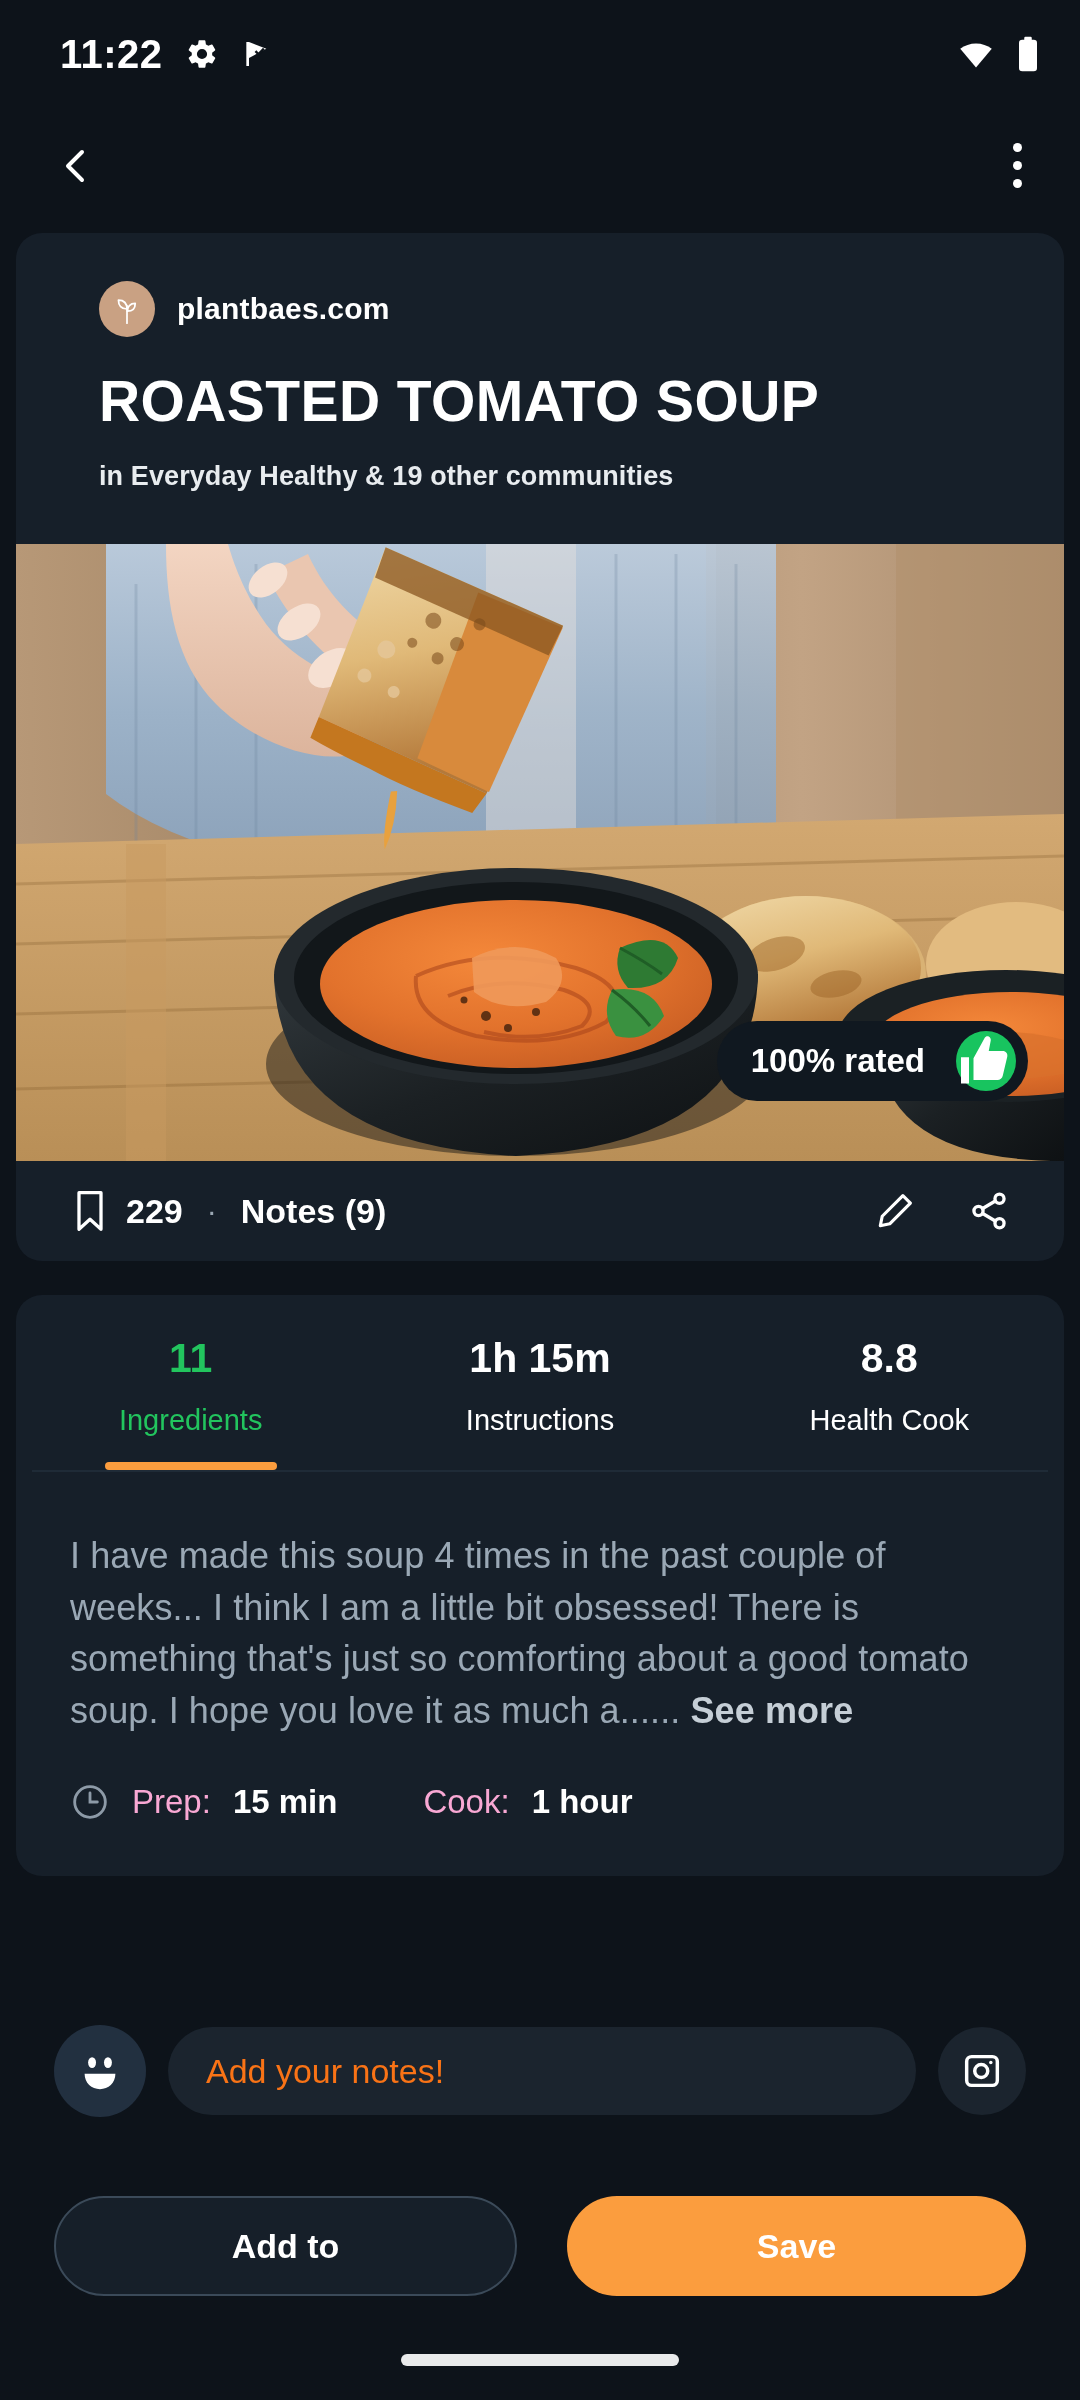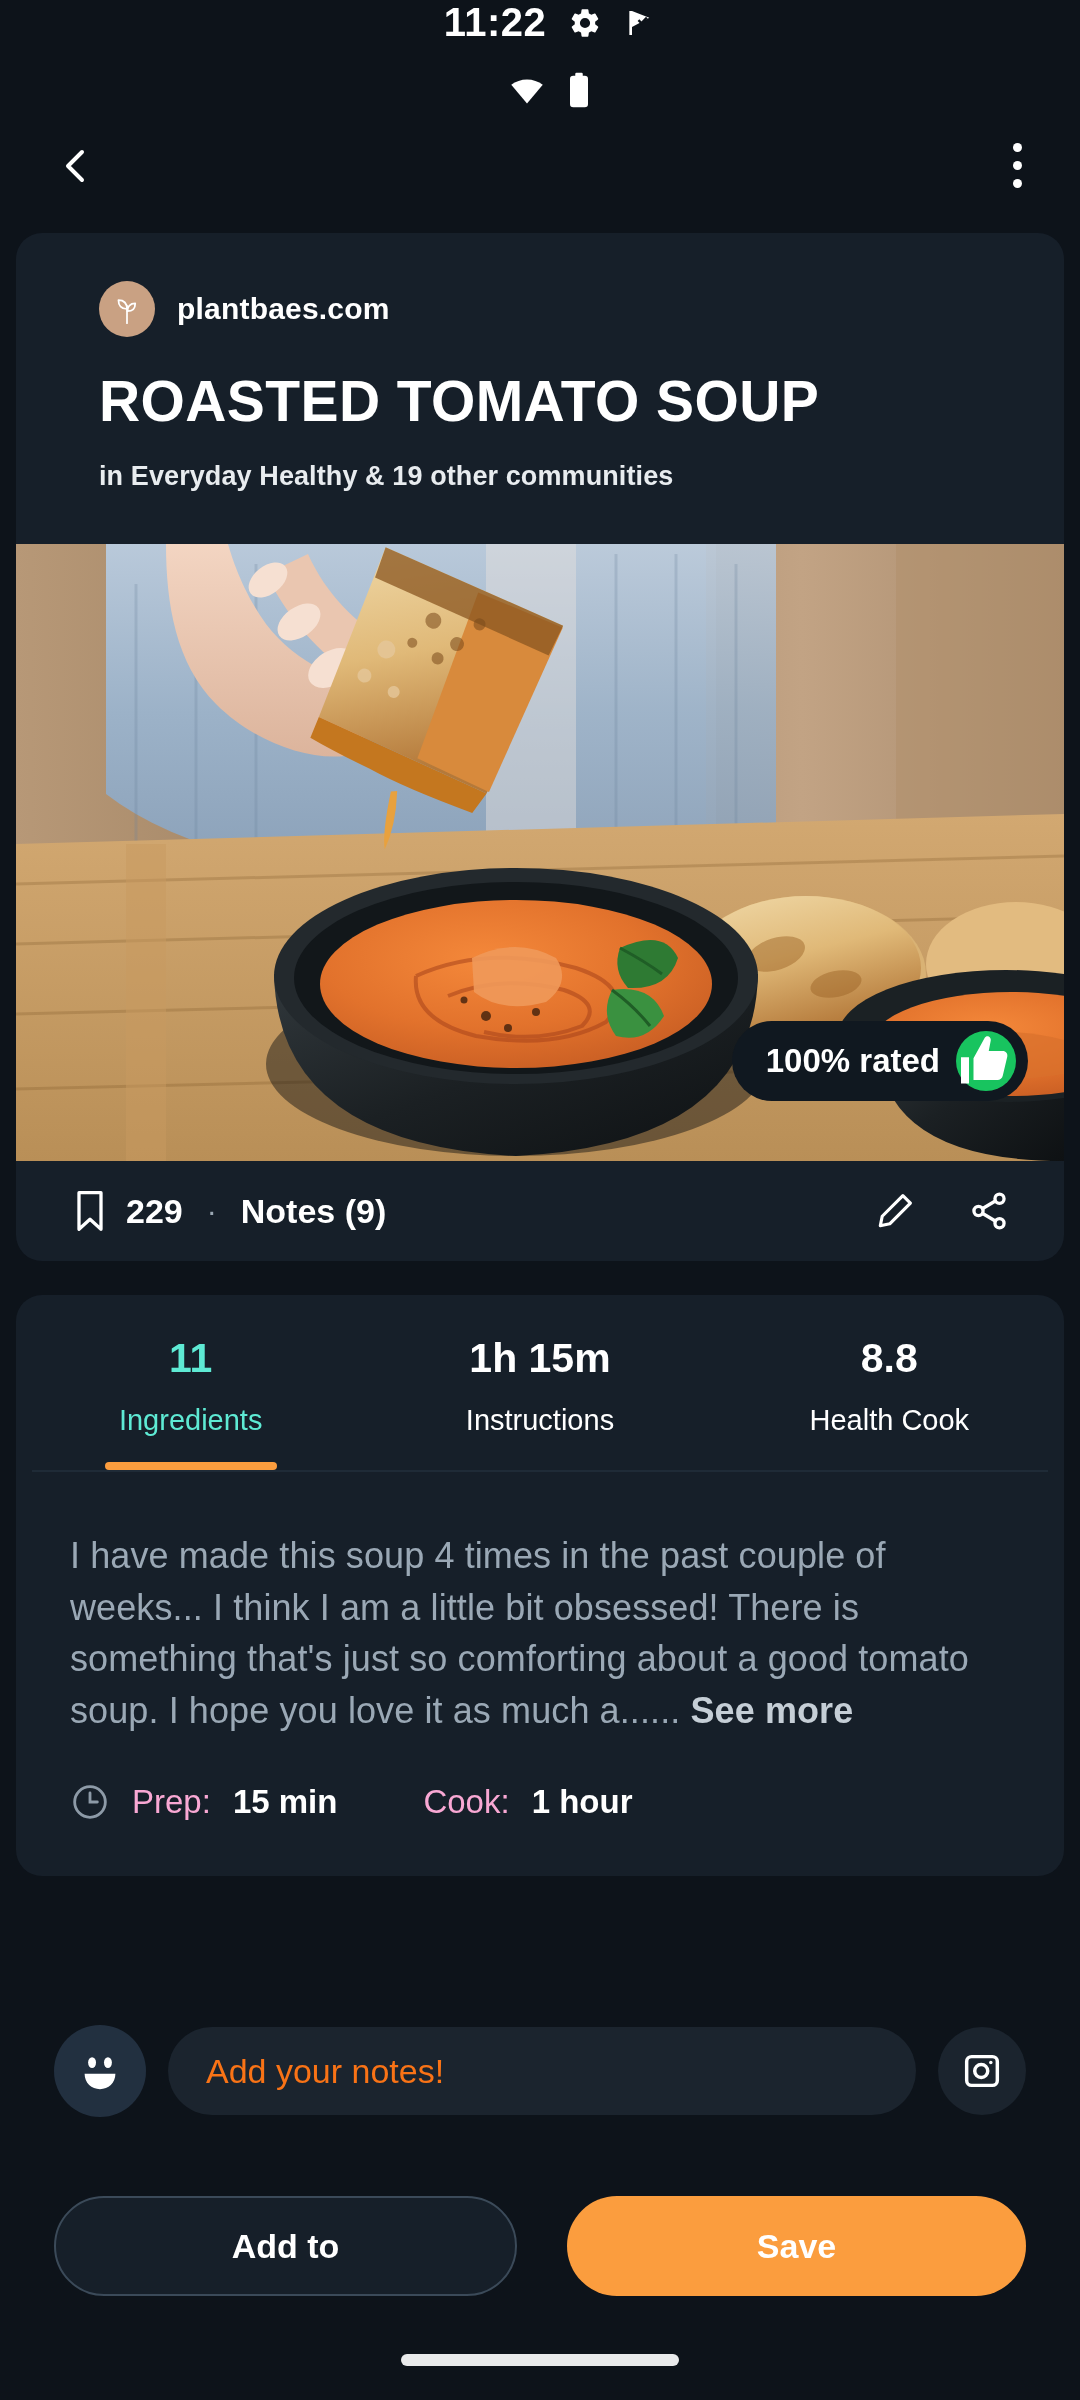--- a/index.html
+++ b/index.html
@@ -7,21 +7,21 @@
     width:1080px; height:2400px;
     background:#0d131a;
     font-family:"Liberation Sans", sans-serif;
     overflow:hidden;
   }
   .screen { position:relative; width:1080px; height:2400px; background:#0d131a; }
 
   
   .statusbar {
     height:108px; display:flex; align-items:center;
-    justify-content:space-between; padding:0 40px 0 60px;flex-direction:column;
+    justify-content:space-between; padding:0 40px 0 60px;
   }
   .sb-left { display:flex; align-items:center; gap:22px; }
   .sb-time { color:#fff; font-size:40px; font-weight:600; letter-spacing:.5px; }
   .sb-right { display:flex; align-items:center; gap:22px; }
   .ico { display:inline-flex; align-items:center; justify-content:center; }
 
   
   .topbar {
     height:115px; display:flex; align-items:center;
     justify-content:space-between; padding:0 48px 0 52px;
@@ -48,21 +48,21 @@
     letter-spacing:.4px; line-height:1.06; margin-bottom:30px;
   }
   .communities { color:#e8ecef; font-size:27px; font-weight:600; letter-spacing:.1px; }
 
   
   .photo { position:relative; width:100%; height:617px; overflow:hidden; background:#8a6a4a; }
   .photo svg { display:block; width:100%; height:100%; }
   .rated {
     position:absolute; right:36px; bottom:60px;
     background:#101820; border-radius:40px;
-    display:flex; align-items:center; gap:16px;
+    display:flex; align-items:center; gap:31px;
     padding:10px 12px 10px 34px;
   }
   .rated-text { color:#fff; font-size:33px; font-weight:600; }
   .thumb-circle {
     width:60px; height:60px; border-radius:50%; background:#18c45f;
     display:flex; align-items:center; justify-content:center; flex:none;
   }
 
   
   .actionbar {
@@ -78,21 +78,21 @@
 
   
   .tabcard {
     margin:34px 16px 0 16px; background:#161f29;
     border-radius:26px 26px 0 0; padding-top:40px;
   }
   .tabs { display:flex; }
   .tab { flex:1; display:flex; flex-direction:column; align-items:center; }
   .tab-val { font-size:41px; font-weight:700; color:#ffffff; margin-bottom:22px; }
   .tab-lbl { font-size:29px; font-weight:500; color:#ffffff; margin-bottom:25px; }
-  .tab.active .tab-val, .tab.active .tab-lbl { color:#5eead4;text-align:center; }
+  .tab.active .tab-val, .tab.active .tab-lbl { color:#22c55e;text-align:center; }
   .tab-underline { height:8px; width:172px; border-radius:4px; background:transparent; }
   .tab.active .tab-underline { background:#fb9d3e; }
   .tab-divider { height:2px; background:#1f2b37; margin:0 16px; }
 
   
   .descwrap { margin:0 16px; background:#161f29; padding:58px 54px 0 54px; }
   .desc {
     color:#9aa8b5; font-size:36px; line-height:1.43;
     letter-spacing:.1px;
   }

